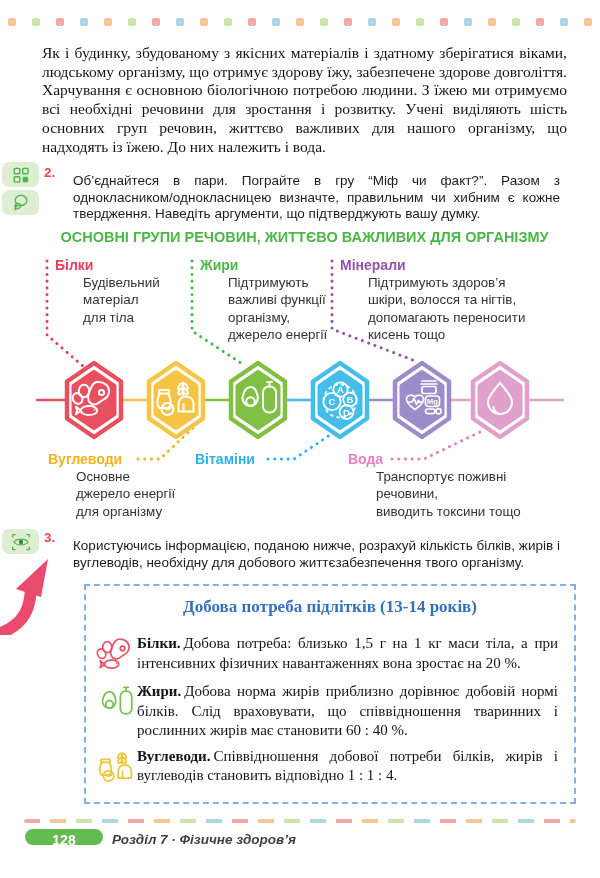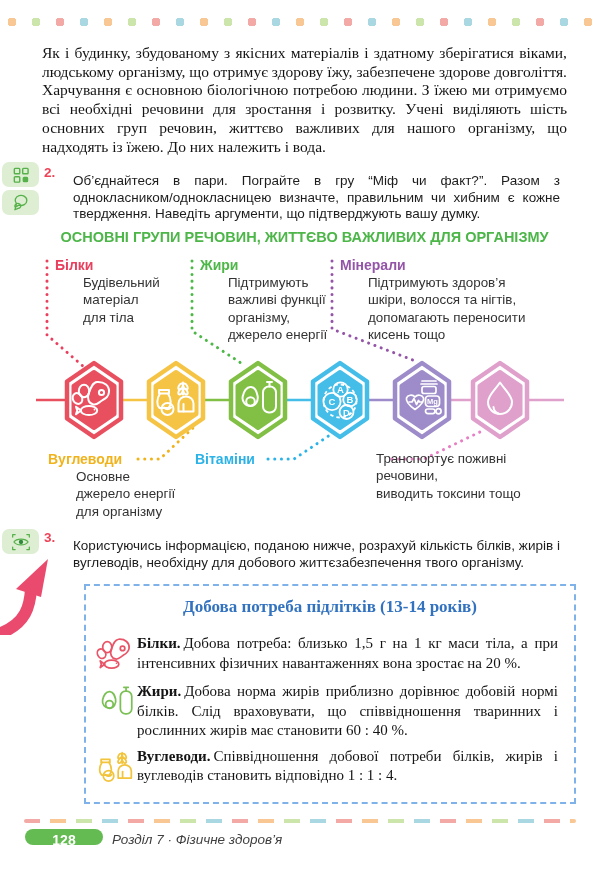--- a/index.html
+++ b/index.html
@@ -60,21 +60,21 @@
 
   
   .dashes-bottom{position:absolute;top:819px;left:24px;width:552px;height:4px;border-radius:2px;
     background:repeating-linear-gradient(90deg,
       #f3a9a6 0 16px,transparent 16px 26px,
       #f8c793 26px 42px,transparent 42px 52px,
       #cbe5ab 52px 68px,transparent 68px 78px,
       #a9d8e3 78px 94px,transparent 94px 104px);}
   .page-badge{position:absolute;top:829px;left:25px;width:78px;height:16px;background:#64bb52;
     border-radius:12px;color:#fff;font-weight:bold;font-size:14px;text-align:center;line-height:23px;}
-  .chapter{position:absolute;top:832px;left:112px;font-style:italic;font-weight:normal;
+  .chapter{position:absolute;top:832px;left:112px;font-style:italic;font-weight:bold;
     font-size:13.5px;color:#3f3f3f;}
 </style>
 </head>
 <body>
 
 <div class="page">
 
   <svg width="0" height="0" style="position:absolute" aria-hidden="true">
     <defs>
       <g id="ic-protein" fill="none" stroke="currentColor" stroke-width="2" stroke-linecap="round" stroke-linejoin="round">
@@ -253,20 +253,21 @@
     <div class="g-label" style="left:48px;top:195px;width:150px">
       <div class="g-name c-yellow">Вуглеводи</div>
       <div class="g-desc">Основне
 джерело енергії
 для організму</div>
     </div>
     <div class="g-label" style="left:195px;top:195px;width:190px">
       <div class="g-name c-blue">Вітаміни</div>
     </div>
     <div class="g-label" style="left:348px;top:195px;width:200px">
+      <div class="g-name c-pink">Вода</div>
       <div class="g-desc">Транспортує поживні
 речовини,
 виводить токсини тощо</div>
     </div>
   </div>
 
   <div class="tab" style="top:529px">
     <svg viewBox="0 0 24 24">
       <g fill="none" stroke="#56b14a" stroke-width="1.5" stroke-linecap="round" stroke-linejoin="round">
         <path d="M3.5,12 C6.5,7.5 17.5,7.5 20.5,12 C17.5,16.5 6.5,16.5 3.5,12 z"></path>

